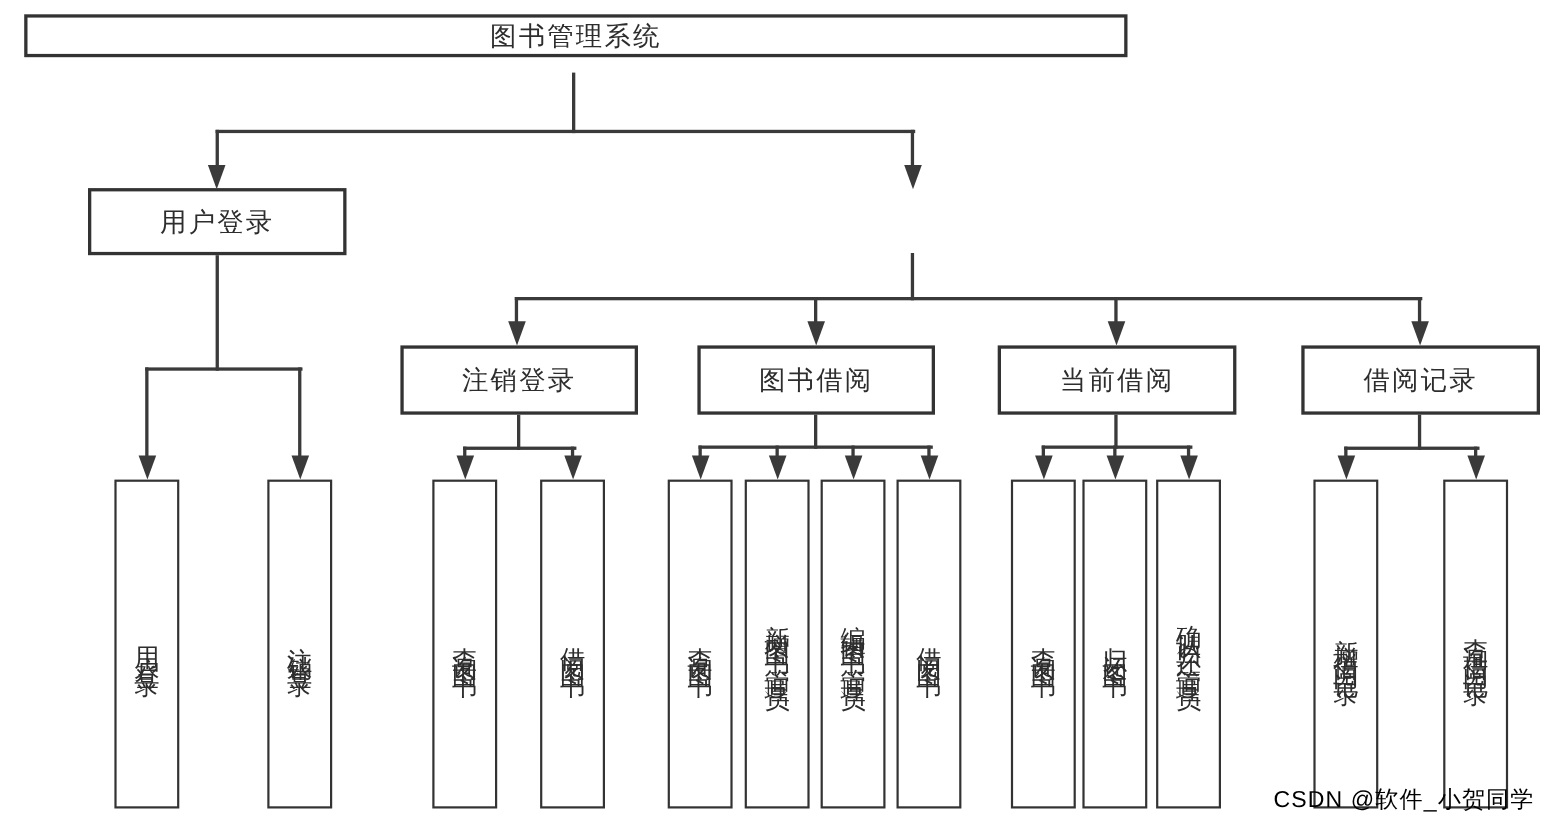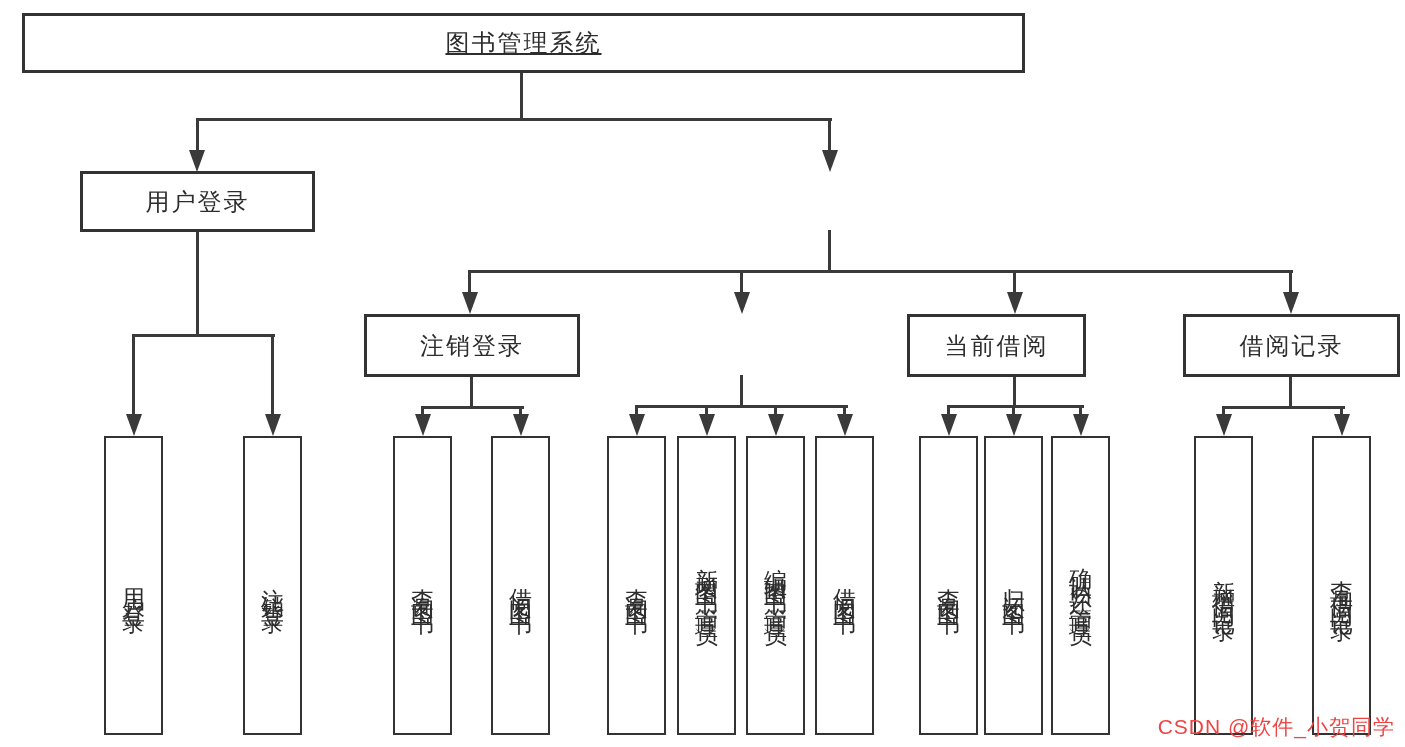--- a/index.html
+++ b/index.html
@@ -42,21 +42,21 @@
     width: 0; height: 0;
     border-left: 8px solid transparent;
     border-right: 8px solid transparent;
     border-top: 22px solid #3a3a3a;
     z-index: 1;
   }
   .watermark {
     position: absolute;
     right: 10px; top: 713px;
     font-size: 21px;
-    color: #ef4444;
+    color: #000000;
     letter-spacing: 1px;
     z-index: 3;
     white-space: nowrap;
   }
 </style>
 </head>
 <body>
 
 <div id="diagram">
 
@@ -112,26 +112,27 @@
   <div class="vline" style="left:1079px; top:405px; height:11px;"></div>
   <div class="arrow" style="left:1073px; top:414px;"></div>
 
   <div class="vline" style="left:1289px; top:375px; height:34px;"></div>
   <div class="hline" style="left:1222px; top:406px; width:123px;"></div>
   <div class="vline" style="left:1222px; top:406px; height:10px;"></div>
   <div class="arrow" style="left:1216px; top:414px;"></div>
   <div class="vline" style="left:1340px; top:406px; height:10px;"></div>
   <div class="arrow" style="left:1334px; top:414px;"></div>
 
-  <div class="box" style="left:22px; top:13px; width:1003px; height:60px;text-decoration:underline;">图书管理系统</div>
+  <div class="box" style="left:22px; top:13px; width:1003px; height:39px;">图书管理系统</div>
 
   <div class="box" style="left:80px; top:171px; width:235px; height:61px;">用户登录</div>
 
   <div class="box" style="left:364px; top:314px; width:216px; height:63px;">注销登录</div>
-  <div class="box" style="left:907px; top:314px; width:179px; height:63px;">当前借阅</div>
+  <div class="box" style="left:634px; top:314px; width:216px; height:63px;">图书借阅</div>
+  <div class="box" style="left:907px; top:314px; width:217px; height:63px;">当前借阅</div>
   <div class="box" style="left:1183px; top:314px; width:217px; height:63px;">借阅记录</div>
 
   <div class="box leaf" style="left:104px; top:436px; width:59px; height:299px;">用户登录</div>
   <div class="box leaf" style="left:243px; top:436px; width:59px; height:299px;">注销登录</div>
 
   <div class="box leaf" style="left:393px; top:436px; width:59px; height:299px;">查询图书</div>
   <div class="box leaf" style="left:491px; top:436px; width:59px; height:299px;">借阅图书</div>
 
   <div class="box leaf" style="left:607px; top:436px; width:59px; height:299px;">查询图书</div>
   <div class="box leaf" style="left:677px; top:436px; width:59px; height:299px;">新增图书（管理员）</div>

